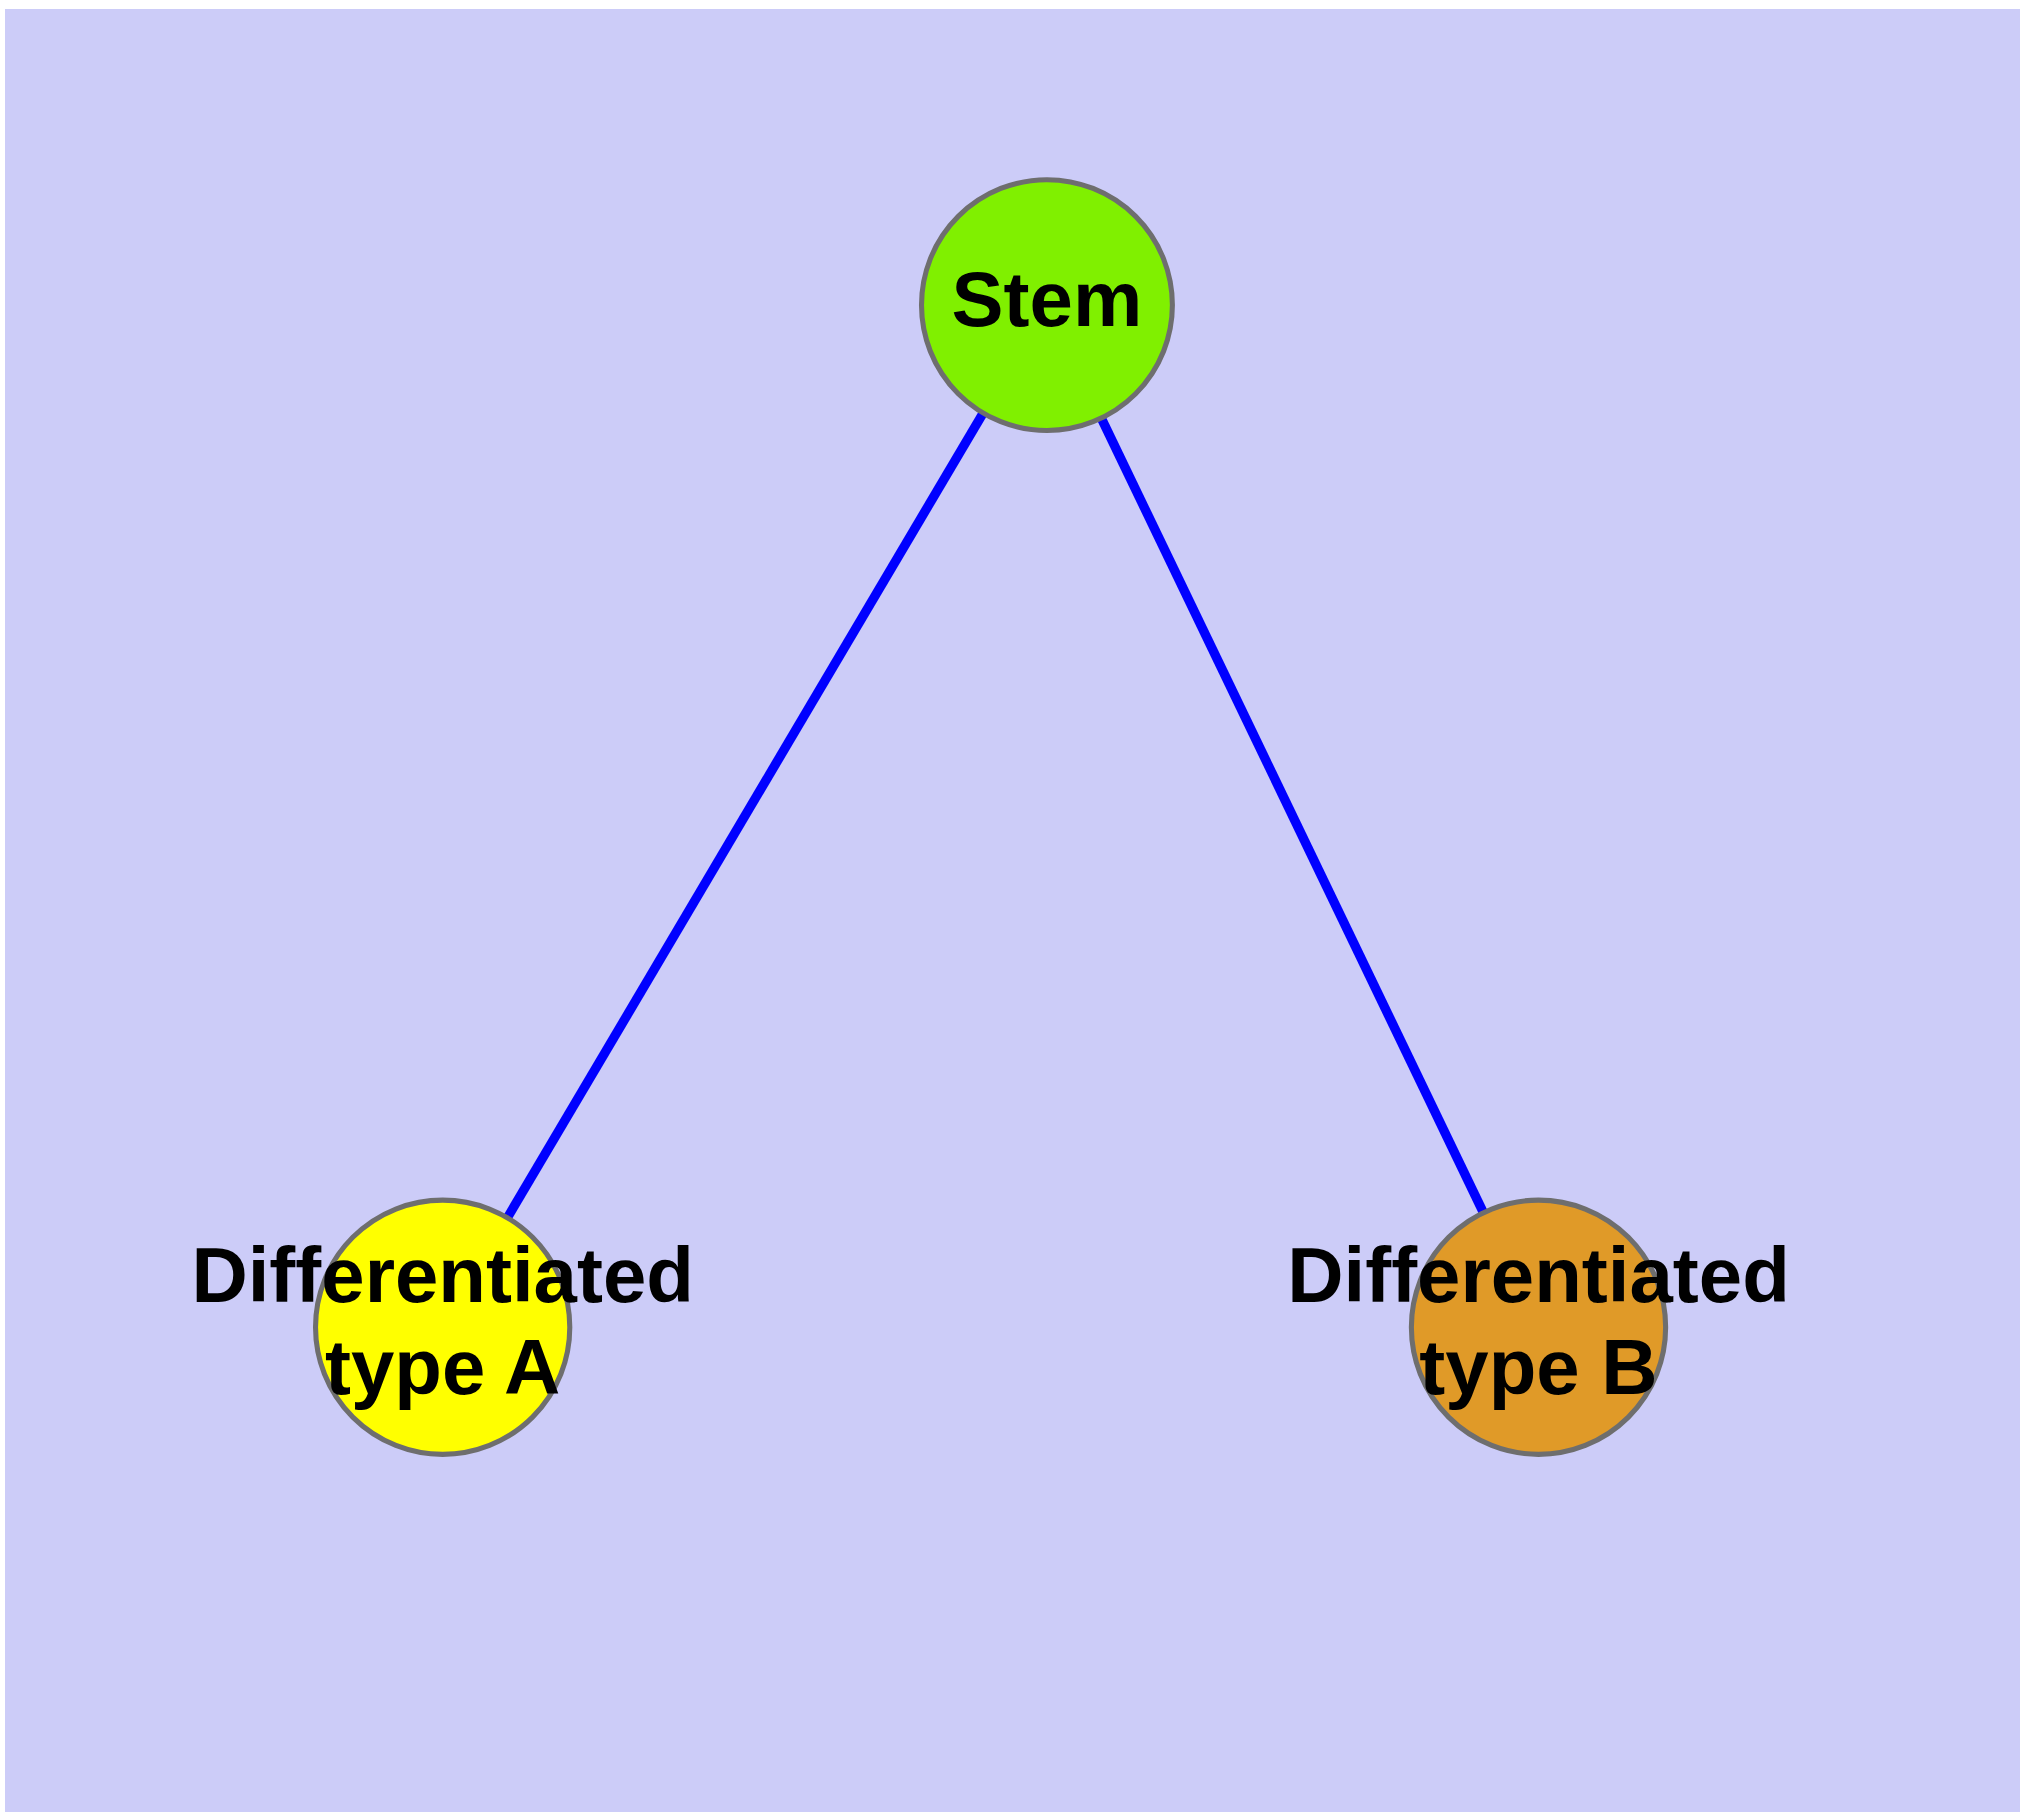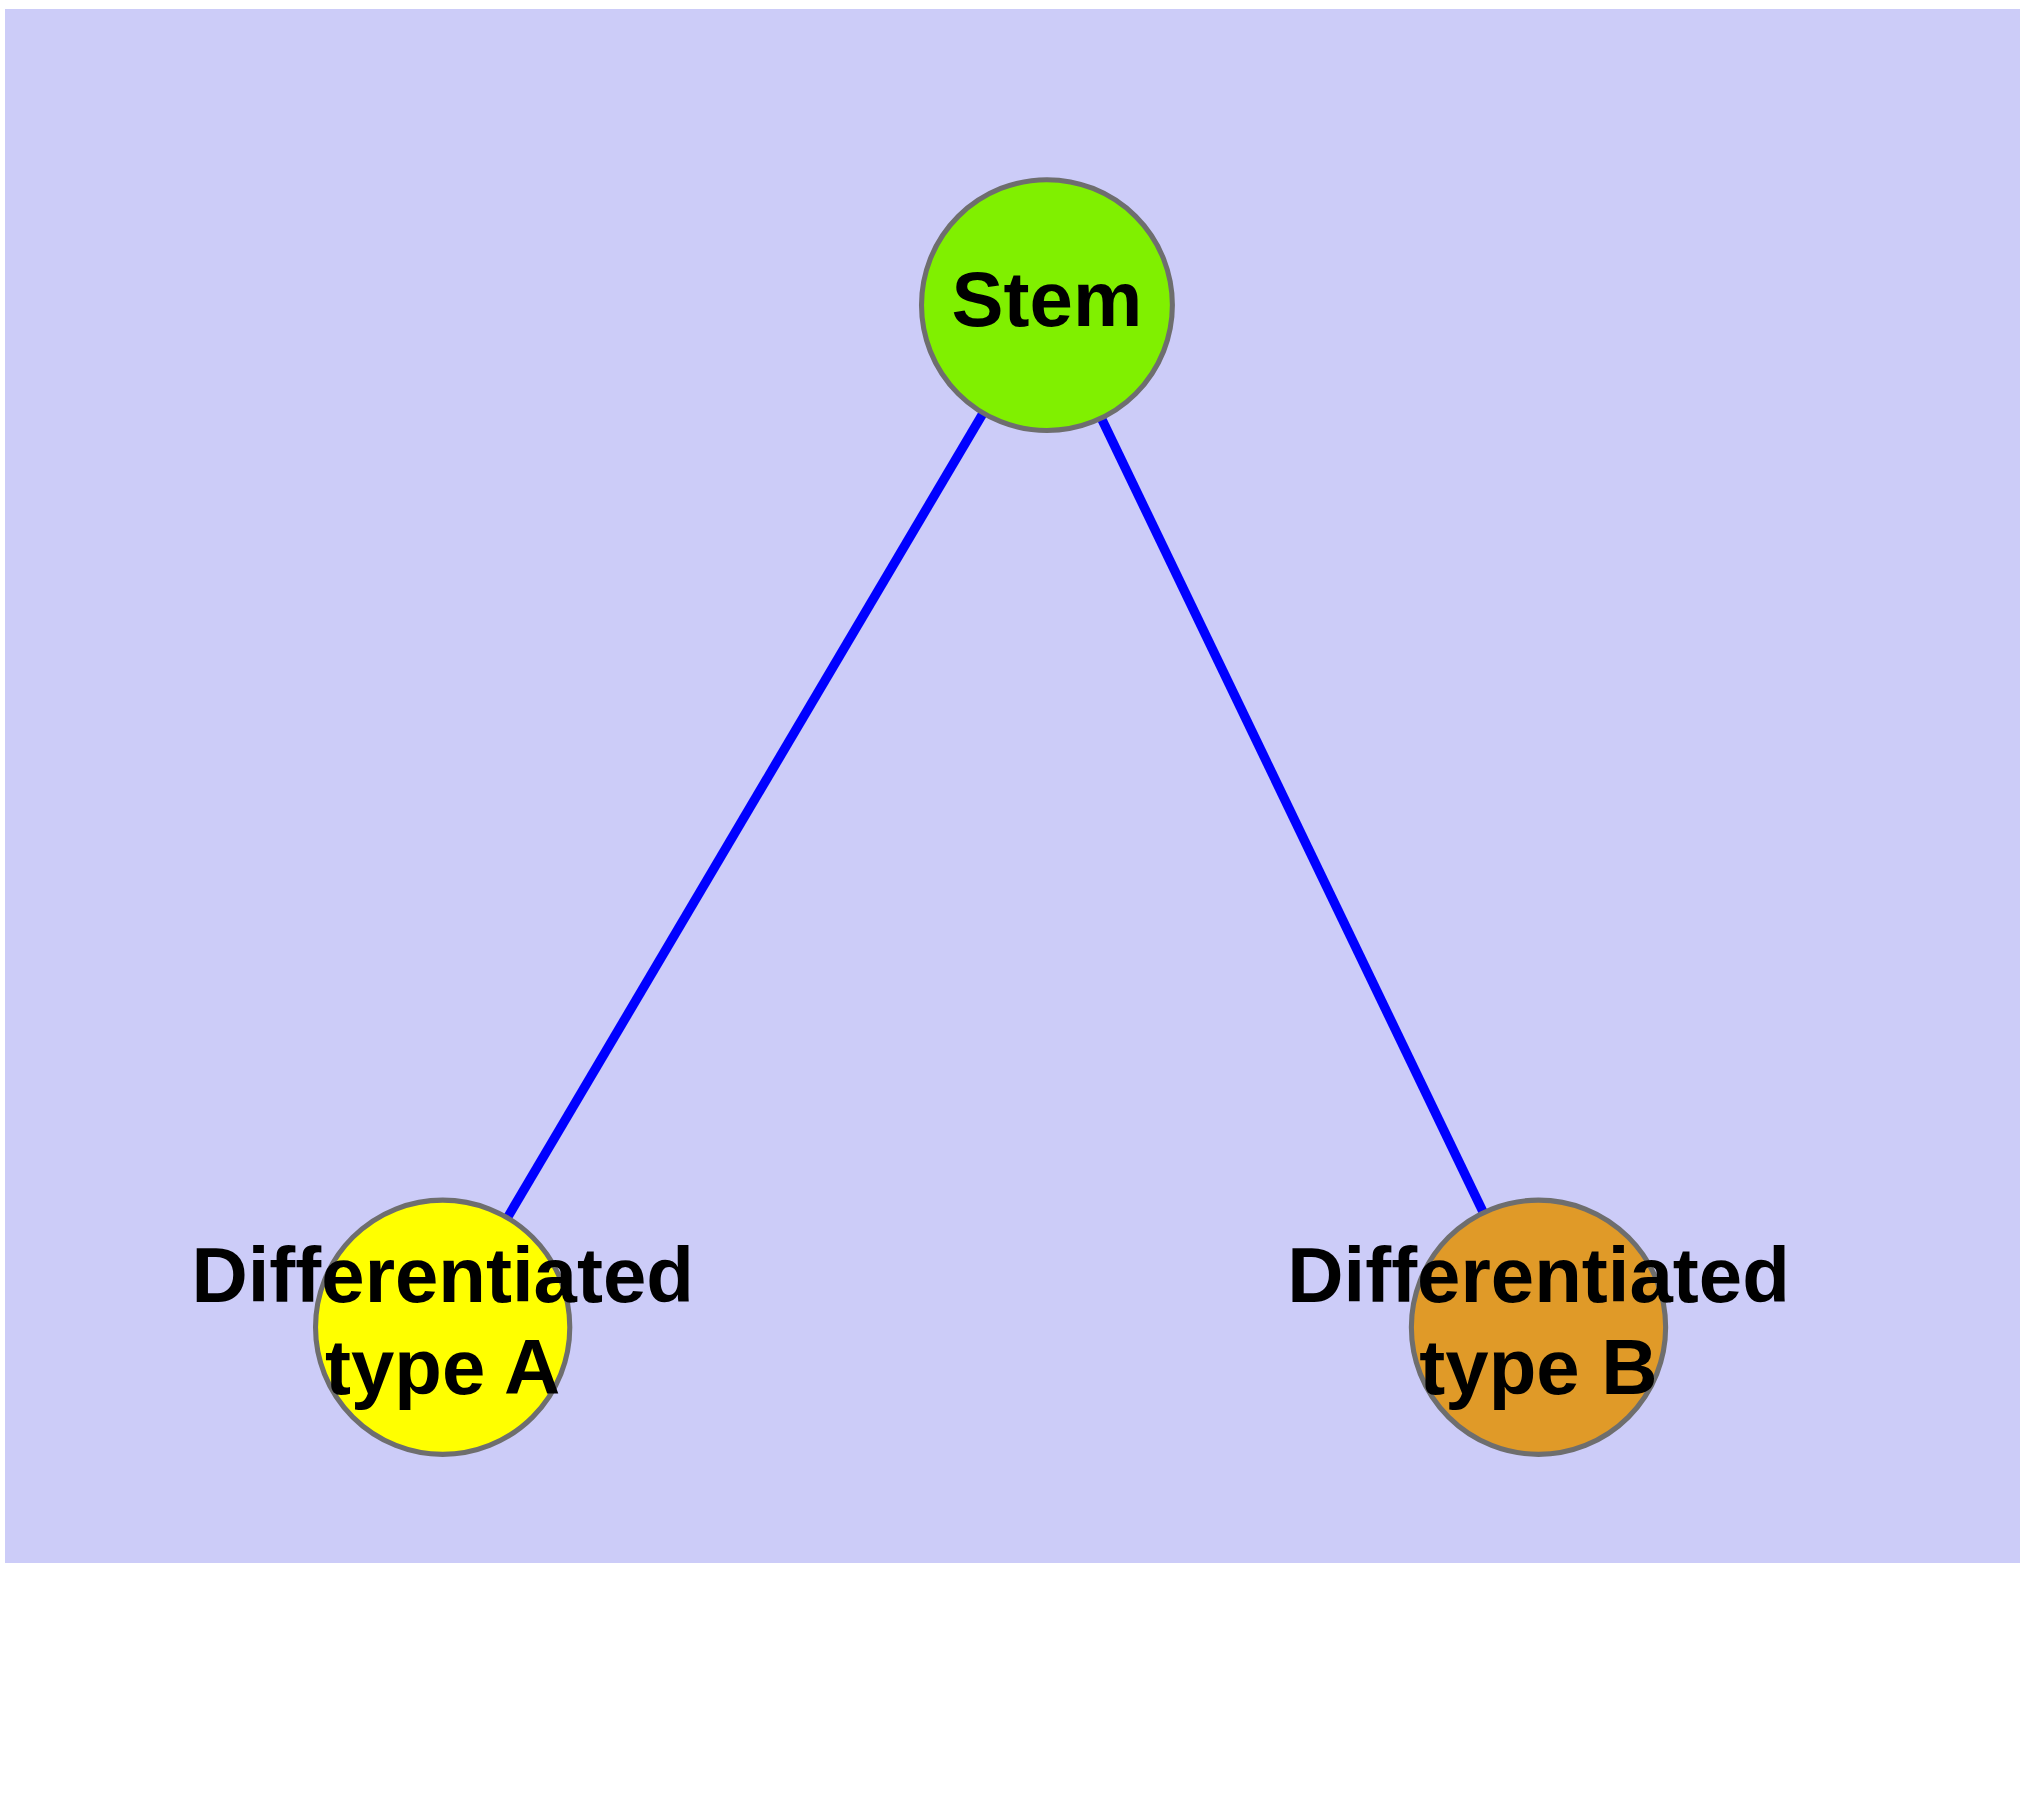--- a/index.html
+++ b/index.html
@@ -4,21 +4,21 @@
 <title>Cell differentiation graph</title>
 <style>
   html, body {
     margin: 0;
     padding: 0;
     background: #ffffff;
   }
   #stage {
     position: relative;
     width: 2021px;
-    height: 1563px;
+    height: 1812px;
     background: #ffffff;
     overflow: hidden;
     font-family: "Liberation Sans", "DejaVu Sans", sans-serif;
   }
   #canvas {
     position: absolute;
     left: 5.1px;
     top: 8.5px;
     width: 2015px;
     height: 1804px;

